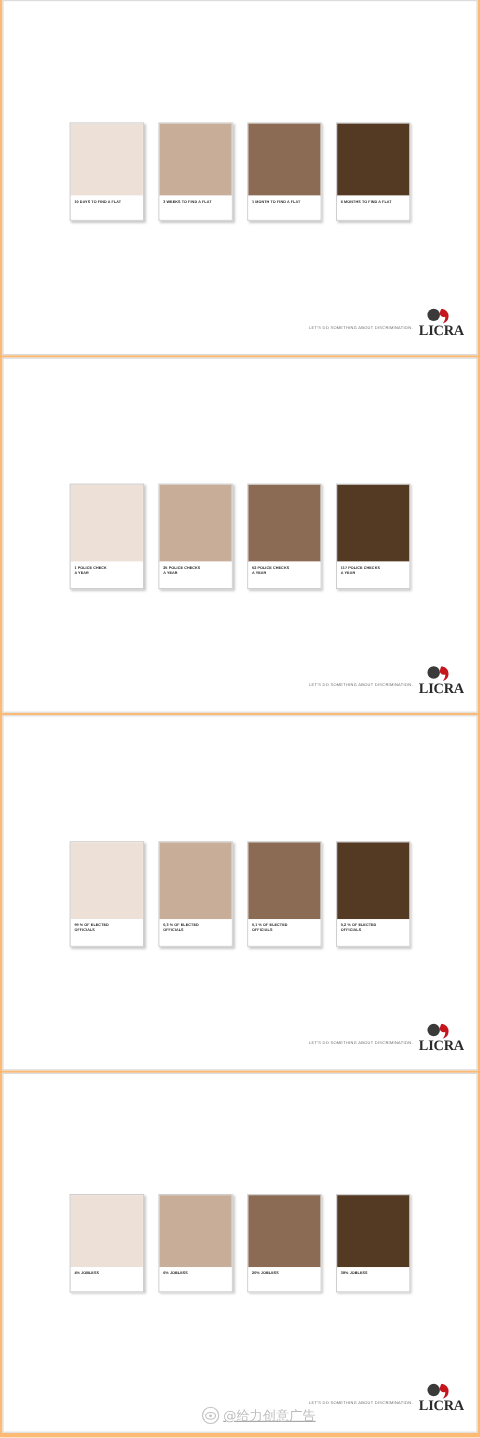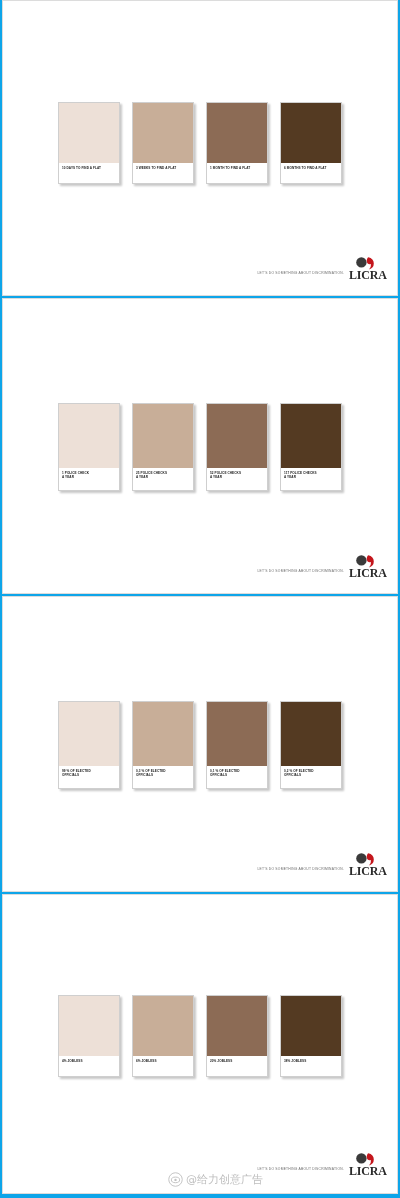--- a/index.html
+++ b/index.html
@@ -5,21 +5,21 @@
   html,body{margin:0;padding:0;background:#ffffff;}
   body{
     width:400px;height:1198px;
     font-family:"Liberation Sans","DejaVu Sans",sans-serif;
     -webkit-font-smoothing:antialiased;
     overflow:hidden;
   }
   #sheet{
     position:relative;
     width:400px;height:1198px;
-    background:#0ea5e9;
+    background:#fdba74;
     display:flex;flex-direction:column;
   }
 
   
   .panel{
     position:relative;
     box-sizing:border-box;
     border:1px solid #dcdcdc;
     background:#ffffff;
     margin:0 2px 2px 2px;
@@ -109,20 +109,21 @@
   
   .watermark{
     position:absolute;
     left:165px;
     bottom:6px;
     display:flex;
     align-items:center;
     gap:3px;
     opacity:0.34;
     pointer-events:none;
+    text-decoration:underline;
   }
   .weibo-eye{
     width:15px;height:15px;
     flex:0 0 auto;
   }
   .watermark-text{
     font-size:11px;
     color:#3b3b3b;
     font-family:"DejaVu Sans",sans-serif;
     white-space:nowrap;

